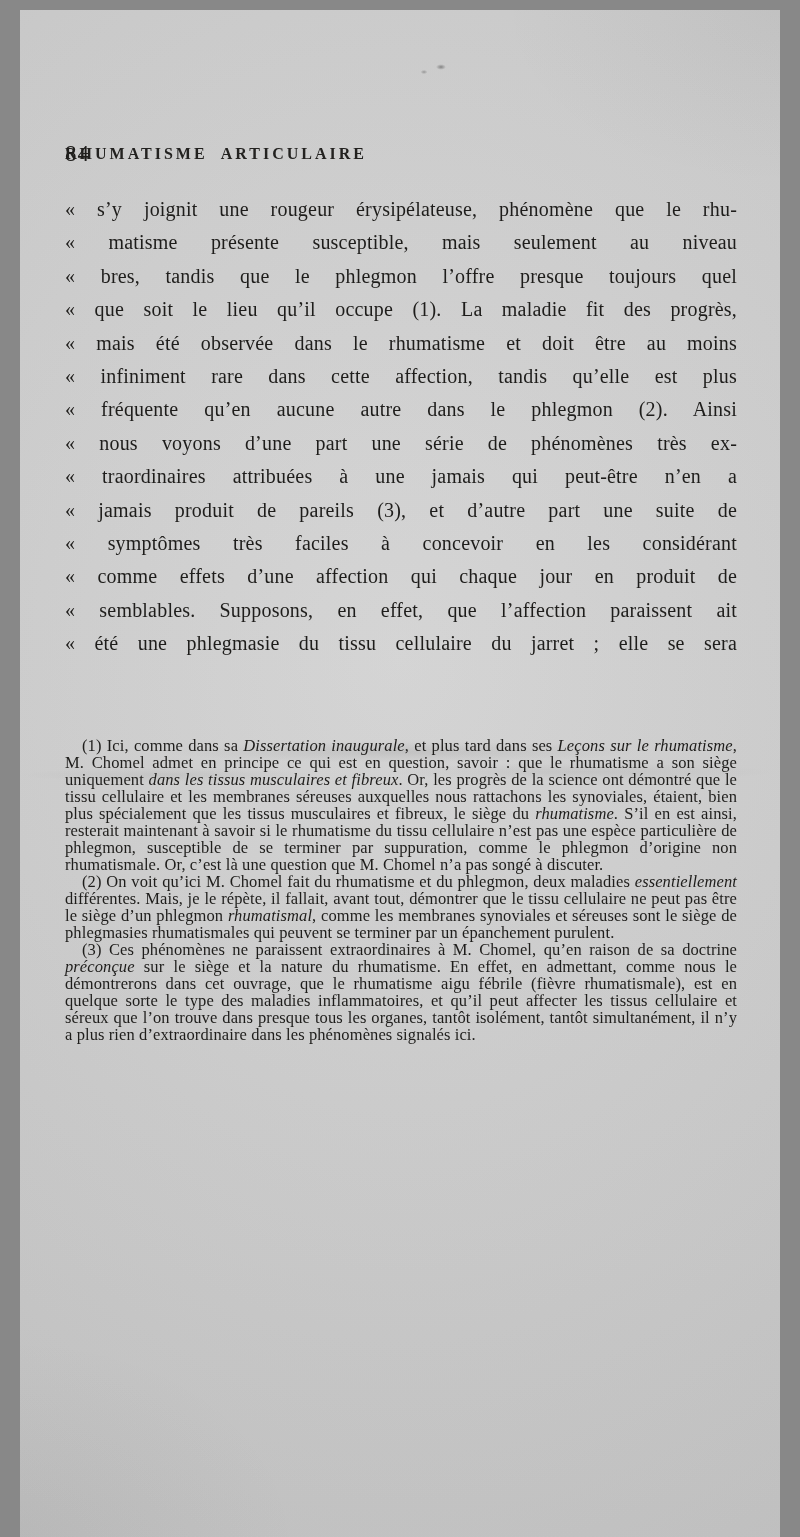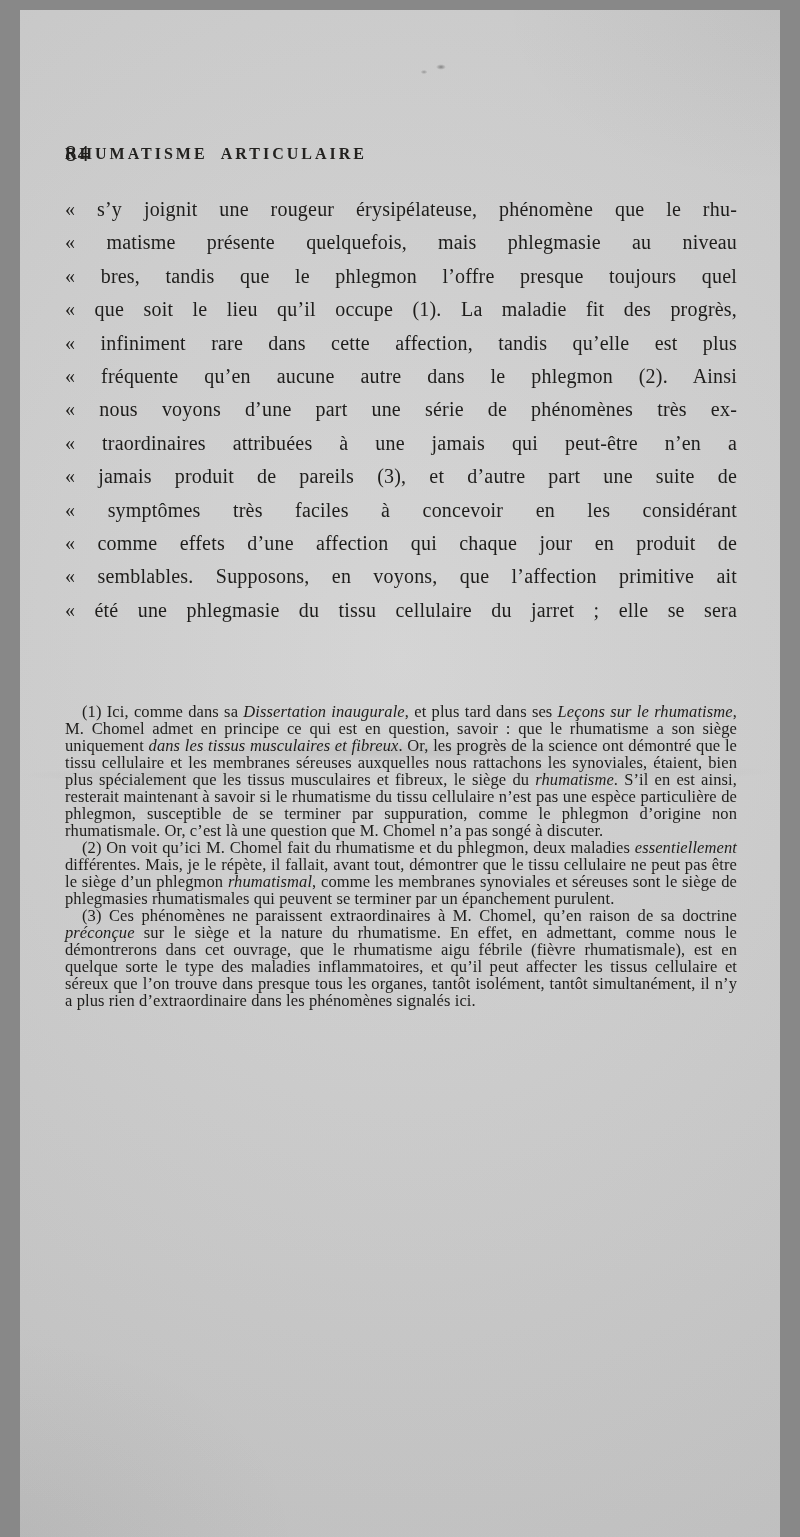--- a/index.html
+++ b/index.html
@@ -92,31 +92,32 @@
 
 <div class="page">
   <div class="scan-smudges"></div>
   <div class="content">
     <div class="page-header">
       <span class="page-number">84</span>
       <div class="running-title">RHUMATISME ARTICULAIRE</div>
     </div>
     <div class="body-text">
         <div class="body-line">« s’y joignit une rougeur érysipélateuse, phénomène que le rhu-</div>
-        <div class="body-line">« matisme présente quelquefois, mais phlegmasie au niveau</div>
+        <div class="body-line">« matisme présente susceptible, mais seulement au niveau</div>
         <div class="body-line">« bres, tandis que le phlegmon l’offre presque toujours quel</div>
         <div class="body-line">« que soit le lieu qu’il occupe (1). La maladie fit des progrès,</div>
+        <div class="body-line">« mais été observée dans le rhumatisme et doit être au moins</div>
         <div class="body-line">« infiniment rare dans cette affection, tandis qu’elle est plus</div>
         <div class="body-line">« fréquente qu’en aucune autre dans le phlegmon (2). Ainsi</div>
         <div class="body-line">« nous voyons d’une part une série de phénomènes très ex-</div>
         <div class="body-line">« traordinaires attribuées à une jamais qui peut-être n’en a</div>
         <div class="body-line">« jamais produit de pareils (3), et d’autre part une suite de</div>
         <div class="body-line">« symptômes très faciles à concevoir en les considérant</div>
         <div class="body-line">« comme effets d’une affection qui chaque jour en produit de</div>
-        <div class="body-line">« semblables. Supposons, en voyons, que l’affection primitive ait</div>
+        <div class="body-line">« semblables. Supposons, en effet, que l’affection paraissent ait</div>
         <div class="body-line">« été une phlegmasie du tissu cellulaire du jarret ; elle se sera</div>
       </div>
     <div class="footnotes">
         <p class="footnote"><span>(1) Ici, comme dans sa </span><em>Dissertation inaugurale</em><span>, et plus tard dans ses </span><em>Leçons sur le rhumatisme</em><span>, M. Chomel admet en principe ce qui est en question, savoir : que le rhumatisme a son siège uniquement </span><em>dans les tissus musculaires et fibreux</em><span>. Or, les progrès de la science ont démontré que le tissu cellulaire et les membranes séreuses auxquelles nous rattachons les synoviales, étaient, bien plus spécialement que les tissus musculaires et fibreux, le siège du </span><em>rhumatisme</em><span>. S’il en est ainsi, resterait maintenant à savoir si le rhumatisme du tissu cellulaire n’est pas une espèce particulière de phlegmon, susceptible de se terminer par suppuration, comme le phlegmon d’origine non rhumatismale. Or, c’est là une question que M. Chomel n’a pas songé à discuter.</span></p>
         <p class="footnote"><span>(2) On voit qu’ici M. Chomel fait du rhumatisme et du phlegmon, deux maladies </span><em>essentiellement</em><span> différentes. Mais, je le répète, il fallait, avant tout, démontrer que le tissu cellulaire ne peut pas être le siège d’un phlegmon </span><em>rhumatismal</em><span>, comme les membranes synoviales et séreuses sont le siège de phlegmasies rhumatismales qui peuvent se terminer par un épanchement purulent.</span></p>
         <p class="footnote"><span>(3) Ces phénomènes ne paraissent extraordinaires à M. Chomel, qu’en raison de sa doctrine </span><em>préconçue</em><span> sur le siège et la nature du rhumatisme. En effet, en admettant, comme nous le démontrerons dans cet ouvrage, que le rhumatisme aigu fébrile (fièvre rhumatismale), est en quelque sorte le type des maladies inflammatoires, et qu’il peut affecter les tissus cellulaire et séreux que l’on trouve dans presque tous les organes, tantôt isolément, tantôt simultanément, il n’y a plus rien d’extraordinaire dans les phénomènes signalés ici.</span></p>
       </div>
   </div>
 </div>
 

